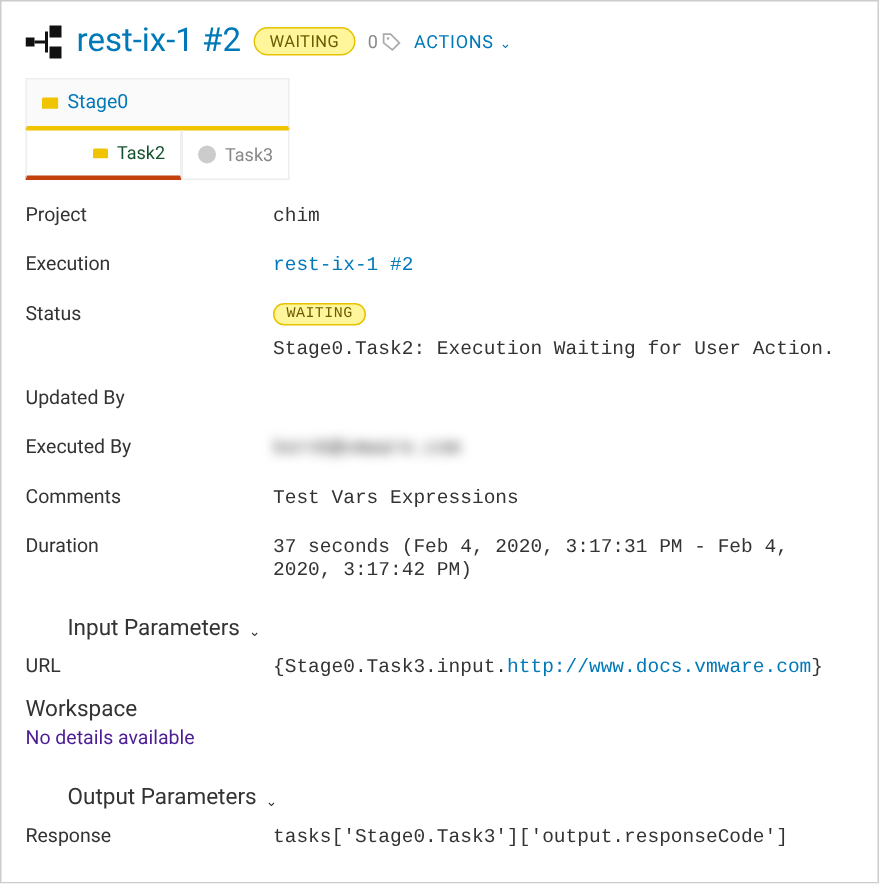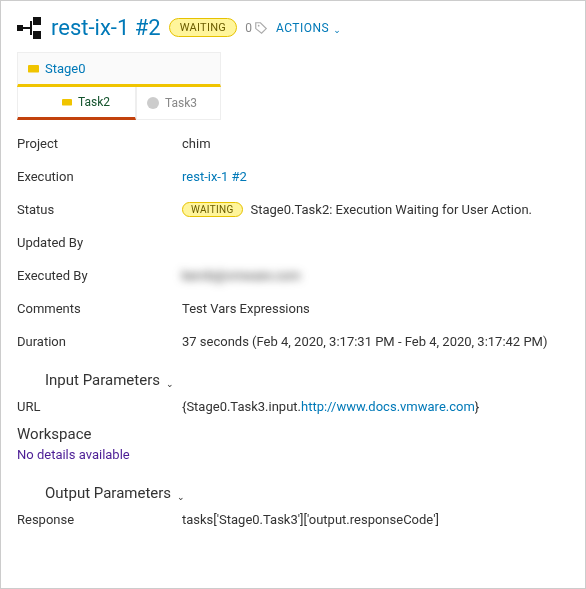--- a/index.html
+++ b/index.html
@@ -7,34 +7,34 @@
   .page { width: 586px; height: 589px; border: 1px solid #ccc; padding: 14px 16px; overflow: hidden; }
   .header { display: flex; align-items: center; gap: 8px; margin-bottom: 12px; }
   .pipeline-icon svg { display:block; }
   .title-link { color: #0079b8; font-size: 22px; font-weight: 400; text-decoration: none; }
   .badge { border: 1px solid #e6c200; background: #fff59b; color: #6b5d00; border-radius: 10px; padding: 2px 10px; font-size: 11px; letter-spacing: .3px; }
   .badge-sm { font-size: 10px; padding: 1px 8px; }
   .tagcount { font-size: 12px; color: #888; display:flex; align-items:center; gap:2px;}
   .actions { color: #0079b8; font-size: 12px; letter-spacing: .5px; cursor: pointer; display:flex; align-items:flex-end; gap:4px;}
   .chev { font-size: 9px; }
 
-  .stages { display:flex; flex-direction:column; width: 204px; background:#fff; margin-bottom:16px;}
+  .stages { display:flex; flex-direction:column; width: 176px; background:#fff; margin-bottom:16px;}
   .stage-head { background: #fafafa; border:1px solid #eee; border-bottom:3px solid #f0c400; padding: 8px 10px; color:#0079b8; font-size:13px; display:flex; align-items:center; gap:6px; cursor:pointer;}
   .task-row { display:flex; }
   .task { flex:1; border:1px solid #eee; border-top:none; padding:8px 10px; font-size:12px; display:flex; align-items:center; gap:6px; }
   .task.active { border-bottom: 3px solid #c2410c; color:#14532d;padding-left:44px; }
   .task.inactive { color:#888; }
   .dot { width:12px; height:12px; border-radius:50%; display:inline-block;}
   .dot.grey { background:#ccc; }
   .env { width:11px; height:8px; background:#f0c400; display:inline-block; clip-path: polygon(0 0,100% 0,100% 100%,0 100%,50% 50%,0 100%); border-radius:1px;}
   .env.sm { width:10px; height:7px;}
 
   .details { display:grid; grid-template-columns: 165px 1fr; row-gap: 18px; align-items:start; }
   .label { font-size:13px; color:#333; }
-  .value { font-size:13px; color:#333; }
+  .value { font-size:13px; color:#333;font-family:Liberation Mono, monospace; }
   .value a, .link { color:#0079b8; text-decoration:none; }
   .status-line { display:flex; align-items:center; gap:8px; flex-wrap:wrap;}
   .blurred { filter: blur(4px); user-select:none; }
 
   .section-head { font-size:15px; color:#333; margin-top:22px; margin-bottom:10px; display:flex; align-items:flex-end; gap:6px; cursor:pointer;margin-left:28px;}
   .muted { color:#4c1d95; font-size:13px; }
   .workspace-head { font-size:15px; margin-top:11px; margin-bottom:4px;}
 </style>
 </head>
 <body>

